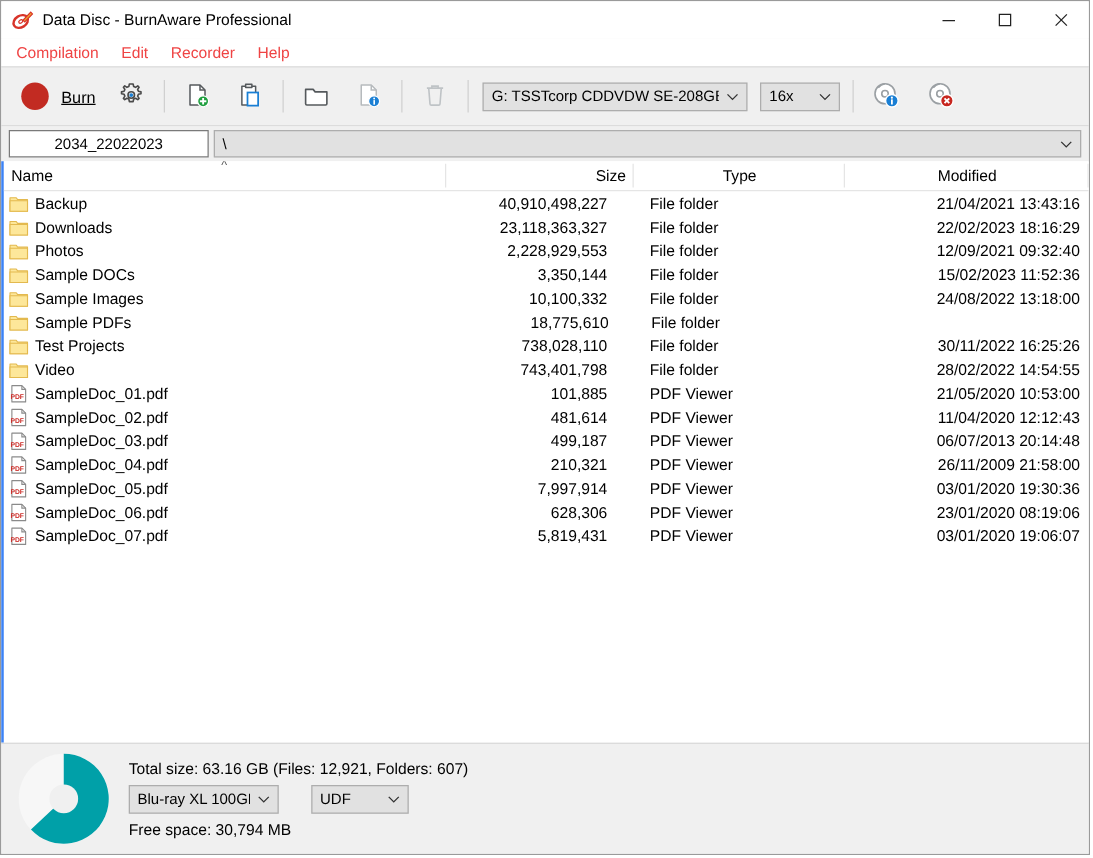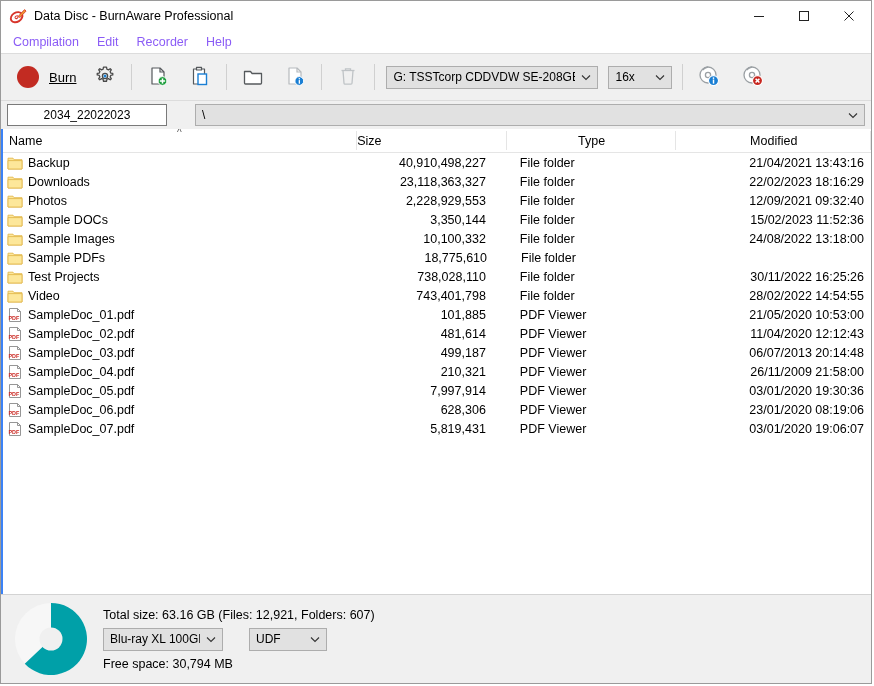--- a/index.html
+++ b/index.html
@@ -61,21 +61,21 @@
   .menubar {
     height: 22px;
     background: #ffffff;
     display: flex;
     align-items: center;
     padding-left: 8px;
     flex: 0 0 auto;
   }
   .menu-item {
     font-size: 12.5px;
-    color: #8b5cf6;
+    color: #ef4444;
     padding: 2px 8px 2px 4px;
     margin-right: 6px;
     white-space: nowrap;
   }
 
   
   .toolbar {
     height: 46px;
     background: #f0f0f0;
     border-top: 1px solid #dcdcdc;
@@ -131,21 +131,20 @@
   #speed-combo { width: 64px; margin-left: 10px; }
 
   
   .pathrow {
     height: 28px;
     background: #f0f0f0;
     display: flex;
     align-items: center;
     flex: 0 0 auto;
     padding: 0 6px;
-    gap: 24px;
   }
   .tab {
     width: 160px; height: 22px;
     background: #ffffff;
     border: 1px solid #7a7a7a;
     display: flex; align-items: center; justify-content: center;
     font-size: 12px;
     box-sizing: border-box;
   }
   .pathbox {
@@ -194,21 +193,21 @@
     align-items: center;
     box-sizing: border-box;
   }
   .colhead .ch .divider {
     position: absolute;
     right: 0; top: 2px;
     width: 1px; height: 19px;
     background: #e5e5e5;
   }
   .ch-name  { width: 355px; padding-left: 6px; }
-  .ch-size  { width: 150px; justify-content: flex-start; padding-right: 16px; }
+  .ch-size  { width: 150px; justify-content: flex-end; padding-right: 6px; }
   .ch-type  { width: 170px; justify-content: center; }
   .ch-mod   { width: 195px; justify-content: center; }
   .ch-last  { flex: 1 1 auto; }
   .sortmark {
     position: absolute;
     left: 174px; top: -1px;
     font-size: 10px;
     color: #555;
     line-height: 10px;
   }

